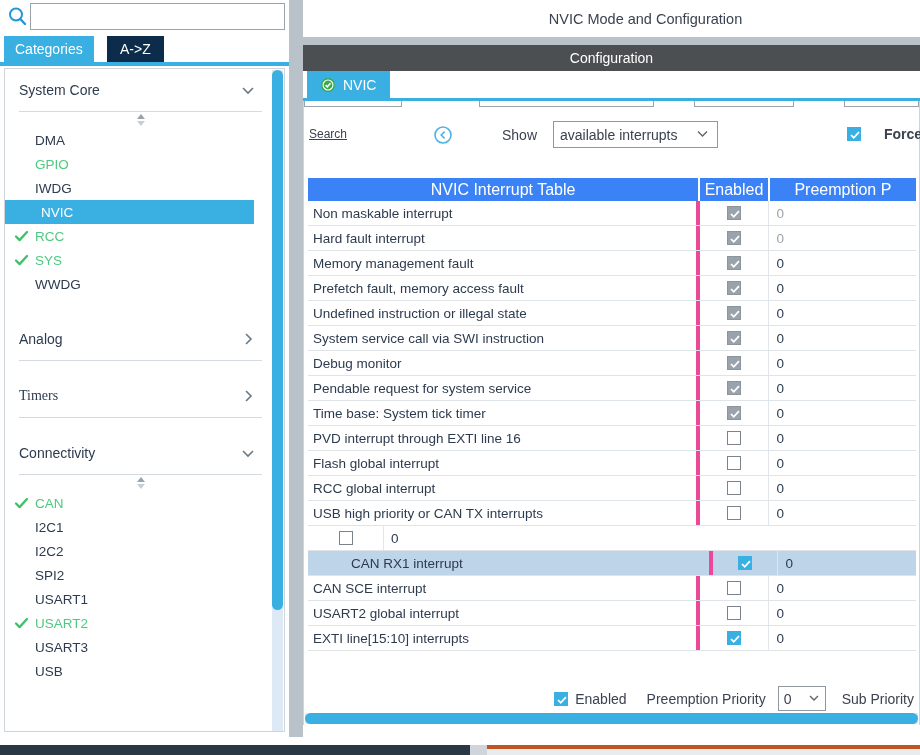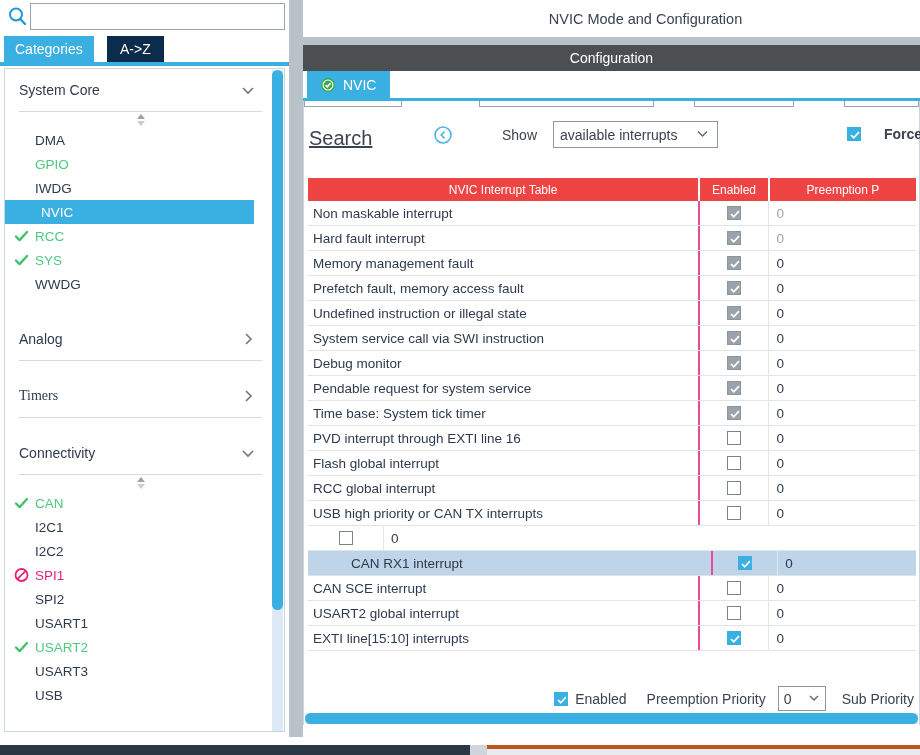--- a/index.html
+++ b/index.html
@@ -91,49 +91,49 @@
 
   .cfg-body{position:absolute;left:0;top:101px;width:617px;height:624px;background:#fff;
     border-left:1px solid #cdd4da;border-right:1px solid #cdd4da;box-sizing:border-box;}
 
   
   .cut-row{position:absolute;left:0;top:0;width:615px;height:8px;overflow:hidden;}
   .cut-box{position:absolute;left:0;top:-18px;width:615px;height:24px;}
   .cut-field{position:absolute;top:0;height:24px;border:1px solid #9aa3ab;background:#fff;box-sizing:border-box;}
 
   .filter-row{position:absolute;left:0;top:14px;width:615px;height:44px;}
-  .lbl-search{position:absolute;left:5px;top:12px;font-size:20px;color:#3b4250;text-decoration:underline;}
+  .lbl-search{position:absolute;left:5px;top:12px;font-size:12px;color:#3b4250;text-decoration:underline;}
   .reset-icon{position:absolute;left:128px;top:9px;width:22px;height:22px;}
   .lbl-show{position:absolute;left:198px;top:12px;font-size:14px;color:#3b4250;}
   .show-select{
     position:absolute;left:249px;top:6px;width:165px;height:27px;
     border:1px solid #8f98a0;background:#fff;box-sizing:border-box;
     display:flex;align-items:center;padding-left:6px;font-size:14px;color:#3b4250;
   }
   .show-select .caret{position:absolute;right:8px;top:50%;transform:translateY(-50%);}
   .force-wrap{position:absolute;left:543px;top:11px;display:flex;align-items:center;white-space:nowrap;}
   .force-wrap .lbl{margin-left:23px;font-size:14px;color:#3b4250;font-weight:bold;}
 
   .cb{width:14px;height:14px;box-sizing:border-box;display:inline-block;position:relative;}
   .cb.on{background:#3ab0e2;border:1px solid #3ab0e2;}
   .cb.off{background:#fff;border:1px solid #7b848c;}
   .cb.dis{background:#9aa3ab;border:1px solid #8d959c;}
   .cb svg{position:absolute;left:1px;top:1px;}
 
   
   .tbl{position:absolute;left:4px;top:77px;width:608px;height:489px;overflow:hidden;}
-  .thead{height:23px;display:flex;background:#ef4444;color:#fff;font-size:12px;}
+  .thead{height:23px;display:flex;background:#3b82f6;color:#fff;font-size:16px;}
   .th{display:flex;align-items:center;justify-content:center;height:23px;box-sizing:border-box;}
   .th.c0{width:429px;border-right:2px solid #ffffff;}
   .th.c1{width:76px;border-right:2px solid #ffffff;}
   .th.c2{width:160px;}
   .trow{height:25px;display:flex;border-bottom:1px solid #dfe4e8;box-sizing:border-box;font-size:13.5px;}
   .trow.sel{background:#bed4e8;padding-left:38px;}
   .td0{width:429px;display:flex;align-items:center;padding-left:5px;box-sizing:border-box;
-       border-right:2px solid #ec4899;color:#2d3b4e;}
+       border-right:4px solid #ec4899;color:#2d3b4e;}
   .td1{width:76px;display:flex;align-items:center;justify-content:center;box-sizing:border-box;
        border-right:1px solid #e2e6ea;}
   .td2{width:160px;display:flex;align-items:center;padding-left:7px;box-sizing:border-box;color:#2d3b4e;}
   .td2.dim{color:#9aa3ab;}
 
   .bottom-ctrls{position:absolute;left:0;top:575px;width:615px;height:42px;}
   .bc-wrap{position:absolute;right:5px;top:10px;display:flex;align-items:center;white-space:nowrap;}
   .bc-wrap .lbl{font-size:14px;color:#3b4250;}
   .bc-en{margin-left:7px;margin-right:20px;}
   .prio-select{
@@ -272,29 +272,20 @@
                   <polyline points="2,8 5.6,11.6 13,3.5" fill="none" stroke="#3fc06a" stroke-width="2.3" stroke-linecap="round" stroke-linejoin="round"></polyline>
                 </svg>
               </span>
               <span>CAN</span>
             </li>
             <li class="peri">
               <span>I2C1</span>
             </li>
             <li class="peri">
               <span>I2C2</span>
-            </li>
-            <li class="peri pink">
-              <span class="mk">
-                <svg width="15" height="15" viewBox="0 0 15 15">
-                  <circle cx="7.5" cy="7.5" r="6" fill="none" stroke="#e8227a" stroke-width="1.8"></circle>
-                  <line x1="3.3" y1="11.7" x2="11.7" y2="3.3" stroke="#e8227a" stroke-width="1.8"></line>
-                </svg>
-              </span>
-              <span>SPI1</span>
             </li>
             <li class="peri">
               <span>SPI2</span>
             </li>
             <li class="peri">
               <span>USART1</span>
             </li>
             <li class="peri green">
               <span class="mk">
                 <svg width="15" height="15" viewBox="0 0 15 15">

